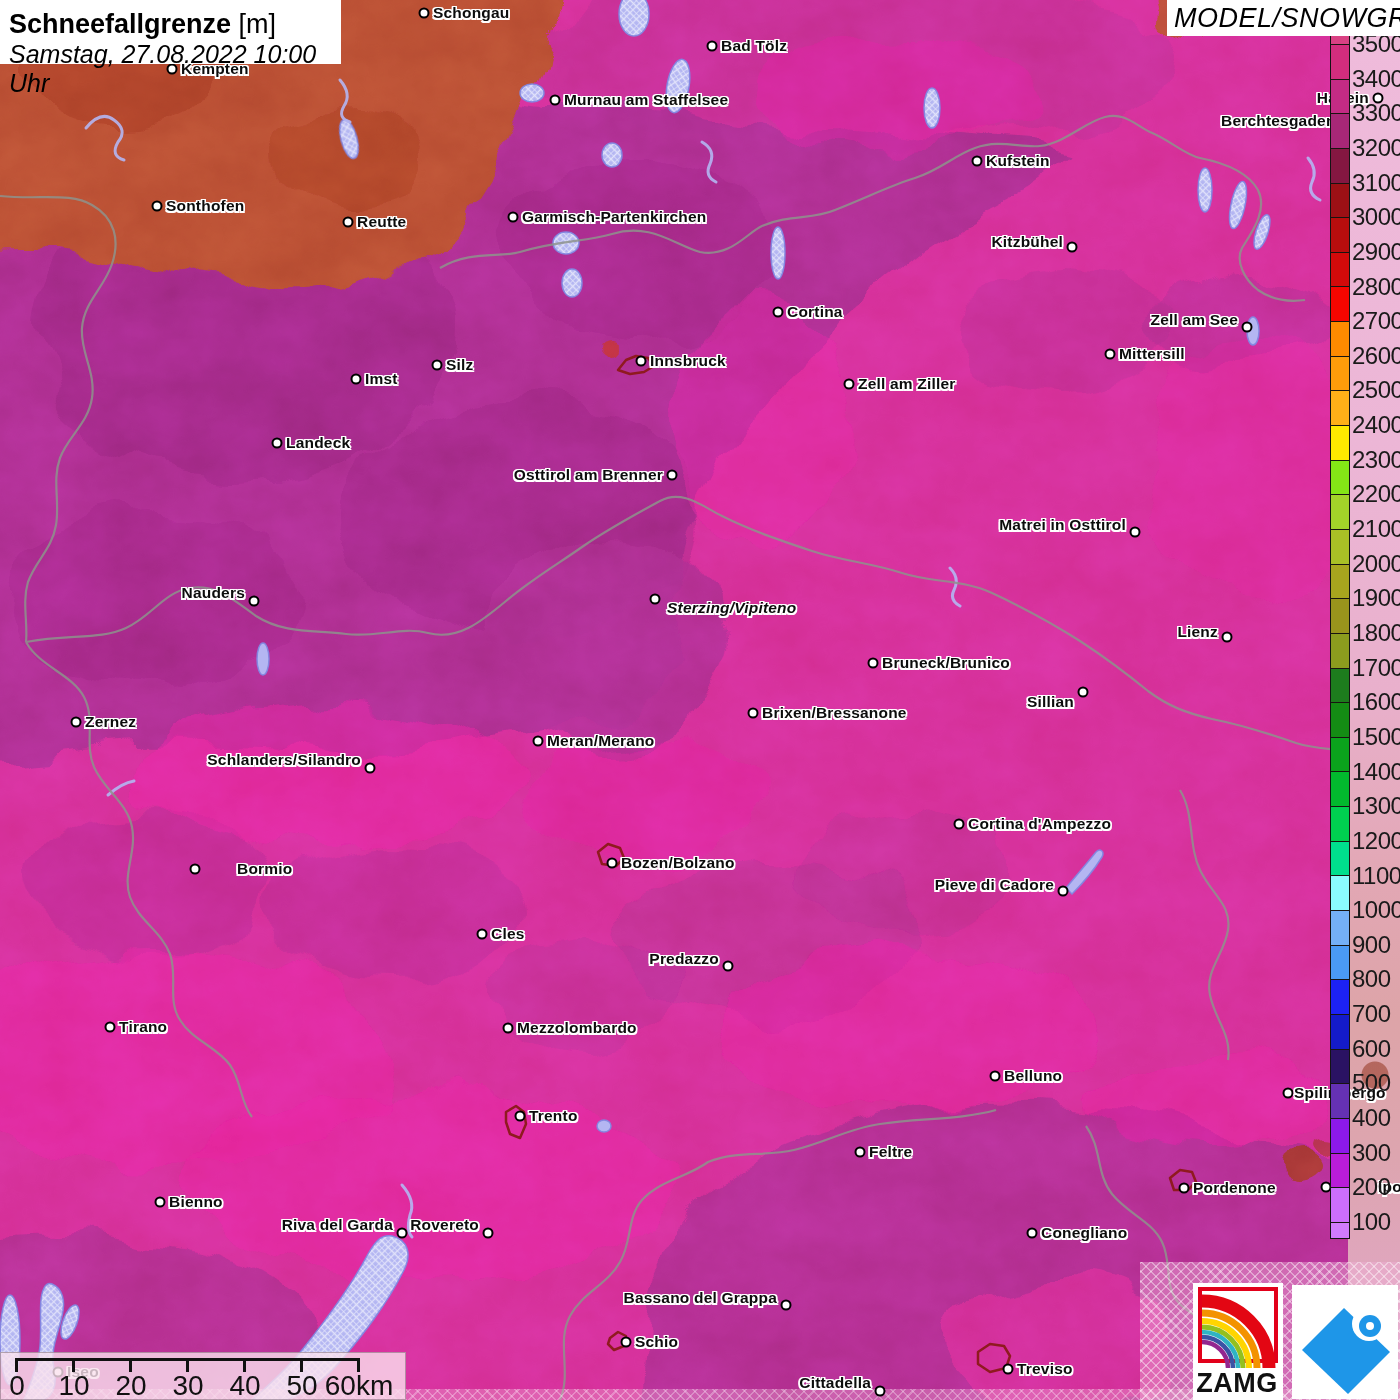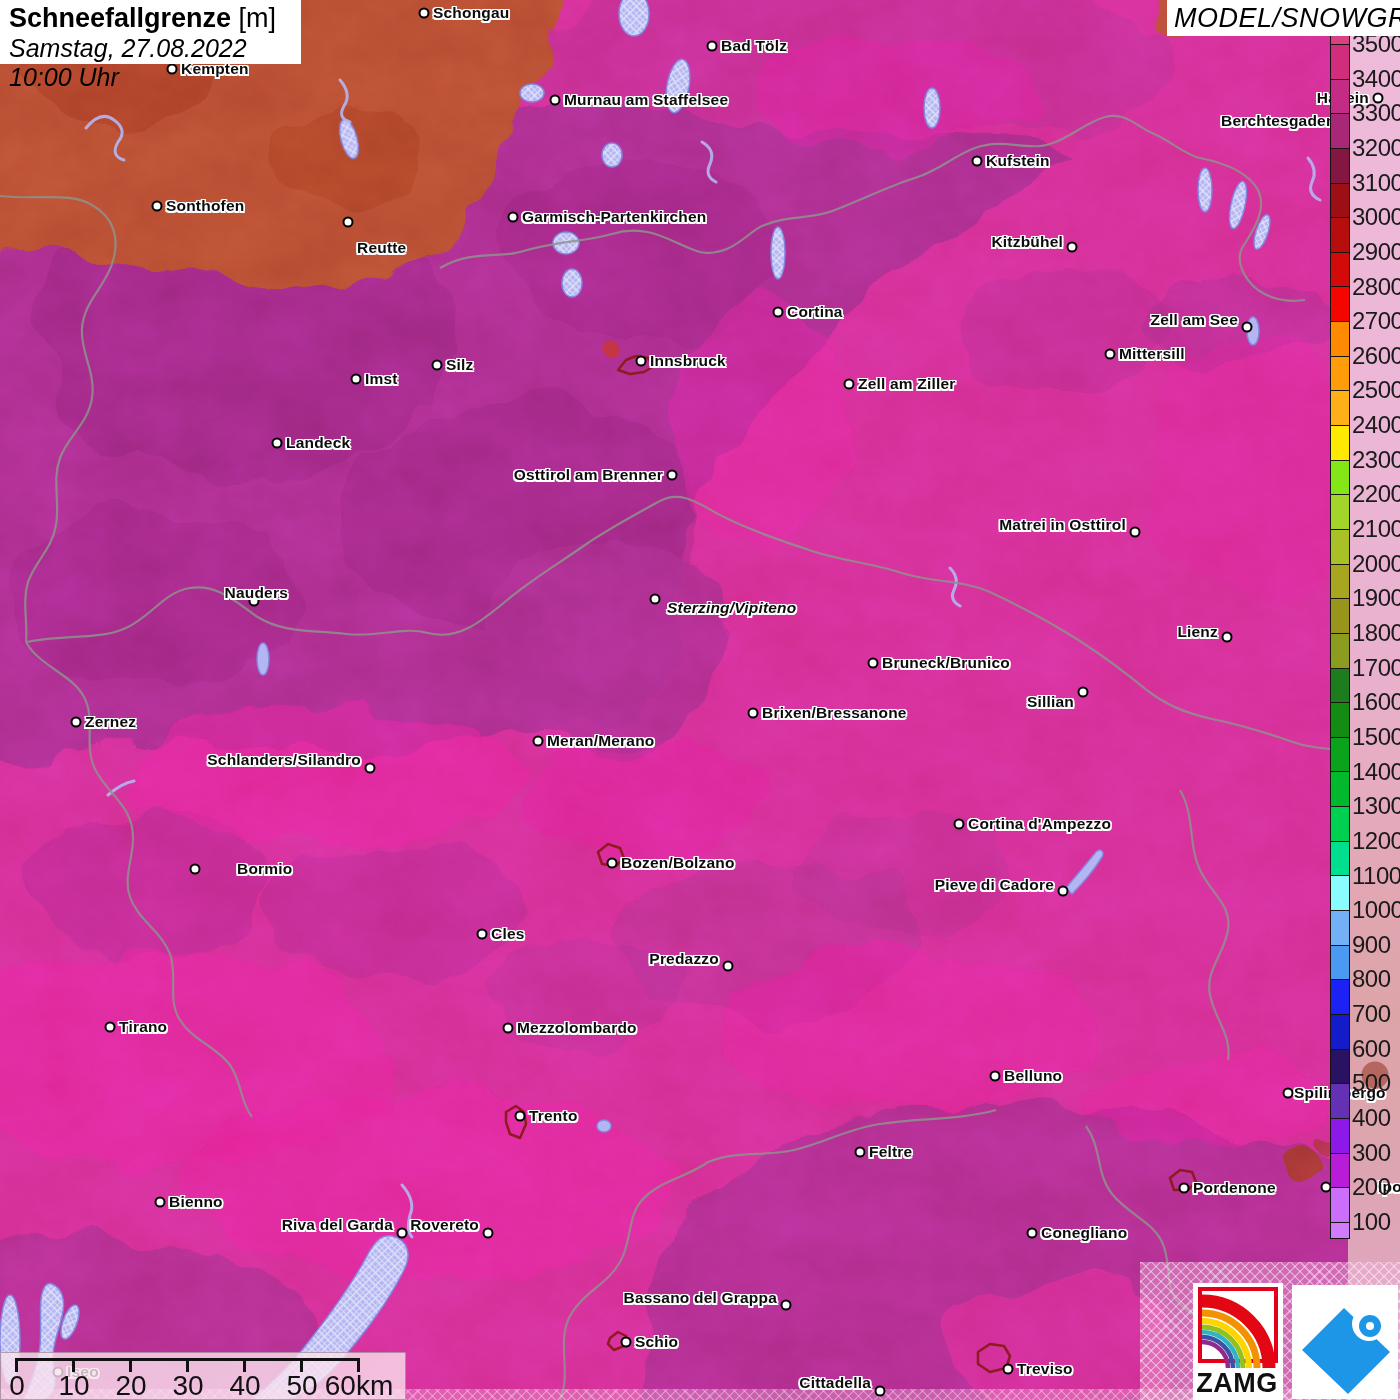--- a/index.html
+++ b/index.html
@@ -23,22 +23,22 @@
   .city-label{position:absolute;font-size:15.5px;font-weight:bold;color:#0c0c0c;white-space:nowrap;
     transform:translateY(-50%);letter-spacing:.2px;
     text-shadow:-1.5px -1.5px 0 #fff,1.5px -1.5px 0 #fff,-1.5px 1.5px 0 #fff,1.5px 1.5px 0 #fff,
                  0 -1.5px 0 #fff,0 1.5px 0 #fff,-1.5px 0 0 #fff,1.5px 0 0 #fff}
   .city-label.left{transform:translate(-100%,-50%)}
   #colorbar{position:absolute;left:1330px;top:33px;width:18px;z-index:5;border:1.5px solid #131313;background:#fff}
   #colorbar .seg{width:100%;box-sizing:border-box;border-bottom:1px solid #181410}
   #colorbar .seg:last-child{border-bottom:none}
   .cb-label{position:absolute;left:1352px;z-index:5;height:28px;line-height:28px;
     font-size:24px;letter-spacing:-.5px;color:#1a1a1a}
-  #titlebox{position:absolute;left:0;top:0;width:301px;height:64px;background:#fff;z-index:6;
-    box-sizing:border-box;padding:3px 9px}
+  #titlebox{position:absolute;left:0;top:0;width:341px;height:64px;background:#fff;z-index:6;
+    box-sizing:border-box;padding:9px 9px}
   #title-line1{font-size:27px;line-height:31px;color:#000}
   #title-line1 .b{font-weight:bold}
   #title-line2{font-size:25px;line-height:29px;font-style:italic;color:#000}
   #modelbox{position:absolute;left:1167px;top:0;width:233px;height:36px;background:#fff;z-index:6;
     display:flex;align-items:center;padding-left:7px;box-sizing:border-box;
     font-size:27px;font-style:italic;letter-spacing:.5px;color:#000}
   #scalebar{position:absolute;left:0;top:1352px;width:406px;height:48px;z-index:6;
     background:rgba(250,225,238,.8);border:1px solid rgba(60,50,55,.35);box-sizing:border-box}
   #sb-line{position:absolute;left:14px;top:5px;width:343px;height:3px;background:#111}
   .sb-tick{position:absolute;top:5px;width:3px;height:14px;background:#111}
@@ -187,21 +187,21 @@
       <div class="city-label" style="left: 1221px; top: 121px;">Berchtesgaden</div>
       <div class="city-dot" style="left: 1378px; top: 98px;"></div>
       <div class="city-label left" style="left: 1369px; top: 98px;">Hallein</div>
       <div class="city-dot" style="left: 977px; top: 161px;"></div>
       <div class="city-label" style="left: 986px; top: 161px;">Kufstein</div>
       <div class="city-dot" style="left: 157px; top: 206px;"></div>
       <div class="city-label" style="left: 166px; top: 206px;">Sonthofen</div>
       <div class="city-dot" style="left: 513px; top: 217px;"></div>
       <div class="city-label" style="left: 522px; top: 217px;">Garmisch-Partenkirchen</div>
       <div class="city-dot" style="left: 348px; top: 222px;"></div>
-      <div class="city-label" style="left: 357px; top: 222px; margin-top: 26px;">Reutte</div>
+      <div class="city-label" style="left: 357px; top: 222px;">Reutte</div>
       <div class="city-dot" style="left: 1072px; top: 247px;"></div>
       <div class="city-label left" style="left: 1063px; top: 242px;">Kitzbühel</div>
       <div class="city-dot" style="left: 778px; top: 312px;"></div>
       <div class="city-label" style="left: 787px; top: 312px;">Cortina</div>
       <div class="city-dot" style="left: 1247px; top: 327px;"></div>
       <div class="city-label left" style="left: 1238px; top: 320px;">Zell am See</div>
       <div class="city-dot" style="left: 1110px; top: 354px;"></div>
       <div class="city-label" style="left: 1119px; top: 354px;">Mittersill</div>
       <div class="city-dot" style="left: 437px; top: 365px;"></div>
       <div class="city-label" style="left: 446px; top: 365px;">Silz</div>
@@ -211,21 +211,21 @@
       <div class="city-label" style="left: 365px; top: 379px;">Imst</div>
       <div class="city-dot" style="left: 849px; top: 384px;"></div>
       <div class="city-label" style="left: 858px; top: 384px;">Zell am Ziller</div>
       <div class="city-dot" style="left: 277px; top: 443px;"></div>
       <div class="city-label" style="left: 286px; top: 443px;">Landeck</div>
       <div class="city-dot" style="left: 672px; top: 475px;"></div>
       <div class="city-label left" style="left: 663px; top: 475px;">Osttirol am Brenner</div>
       <div class="city-dot" style="left: 1135px; top: 532px;"></div>
       <div class="city-label left" style="left: 1126px; top: 525px;">Matrei in Osttirol</div>
       <div class="city-dot" style="left: 254px; top: 601px;"></div>
-      <div class="city-label left" style="left: 245px; top: 593px; margin-left: 43px;">Nauders</div>
+      <div class="city-label left" style="left: 245px; top: 593px;">Nauders</div>
       <div class="city-dot" style="left: 655px; top: 599px;"></div>
       <div class="city-label" style="left: 667px; top: 608px; font-style: italic;">Sterzing/Vipiteno</div>
       <div class="city-dot" style="left: 1227px; top: 637px;"></div>
       <div class="city-label left" style="left: 1218px; top: 632px;">Lienz</div>
       <div class="city-dot" style="left: 873px; top: 663px;"></div>
       <div class="city-label" style="left: 882px; top: 663px;">Bruneck/Brunico</div>
       <div class="city-dot" style="left: 1083px; top: 692px;"></div>
       <div class="city-label left" style="left: 1074px; top: 702px;">Sillian</div>
       <div class="city-dot" style="left: 753px; top: 713px;"></div>
       <div class="city-label" style="left: 762px; top: 713px;">Brixen/Bressanone</div>

